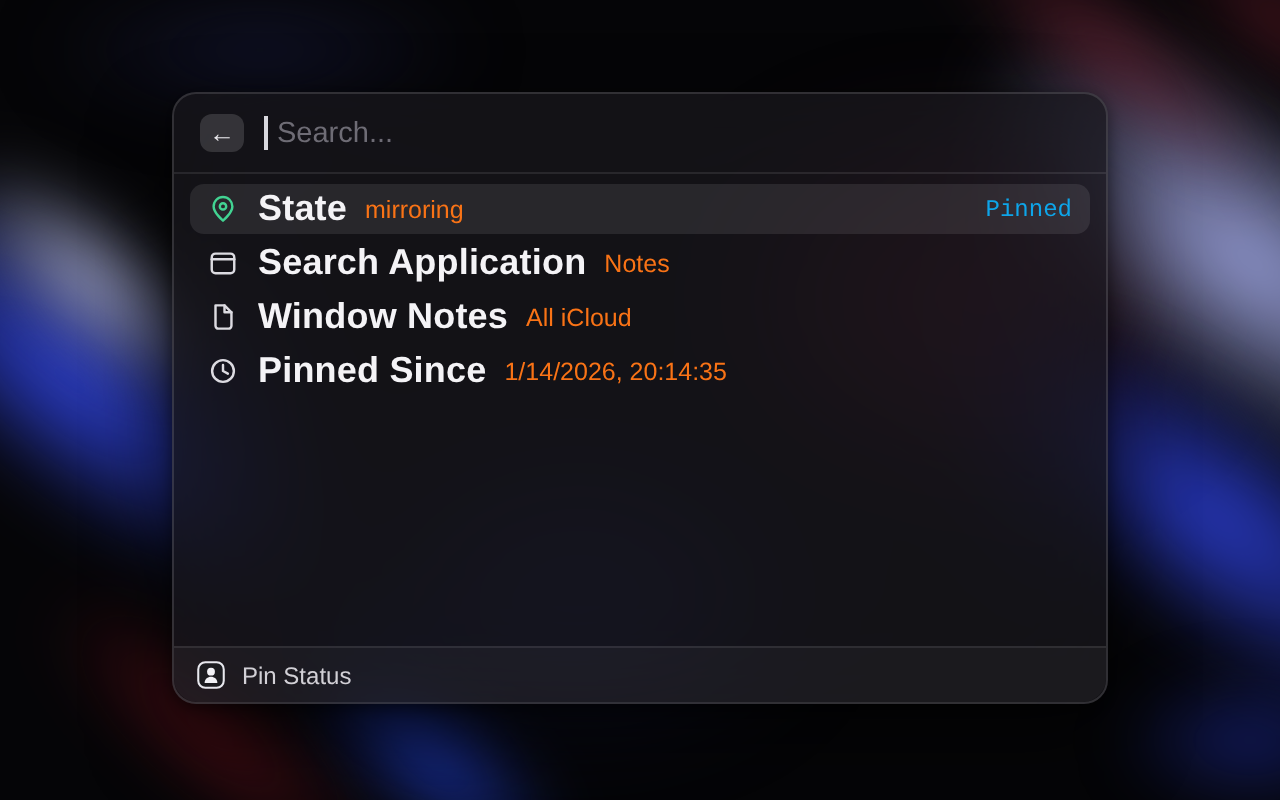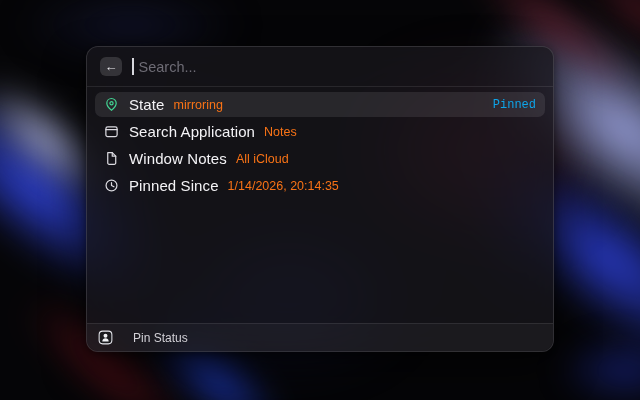--- a/index.html
+++ b/index.html
@@ -58,27 +58,27 @@
   .result-list{padding:5px 8px 0 8px;}
   .row{
     display:flex;align-items:center;height:25px;padding:0 9px;margin-bottom:2px;
     border-radius:7px;cursor:pointer;
   }
   .row.selected{background:rgba(255,255,255,0.09);}
   .row-icon{width:15px;height:15px;flex:0 0 auto;margin-right:10px;color:#dcdbe1;display:flex;align-items:center;}
   .row-icon svg{width:15px;height:15px;display:block;}
   .row-icon svg *{stroke:currentColor;fill:none;stroke-width:1.3;stroke-linecap:round;stroke-linejoin:round;}
   .row-icon svg .f{fill:currentColor;stroke:none;}
-  .row-label{font-size:15px;font-weight:400;color:#f4f3f6;letter-spacing:0.1px;white-space:nowrap;}
+  .row-label{font-size:18px;font-weight:700;color:#f4f3f6;letter-spacing:0.1px;white-space:nowrap;}
   .row-value{font-size:12.5px;color:#f97316;margin-left:9px;white-space:nowrap;}
   .row-accessory{margin-left:auto;font-size:12px;color:#0ea5e9;white-space:nowrap;font-family:Liberation Mono, monospace;}
 
   .footer-bar{
     position:absolute;left:0;right:0;bottom:0;height:28px;
-    display:flex;align-items:center;gap:20px;padding:0 11px;
+    display:flex;align-items:center;gap:8px;padding:0 11px;
     border-top:1px solid rgba(255,255,255,0.09);
     background:rgba(255,255,255,0.035);
     border-radius:0 0 12px 12px;box-sizing:border-box;
   }
   .footer-title{font-size:12px;color:#d2d0d6;font-weight:500;}
 </style>
 </head>
 <body>
 
 <div class="wallpaper">

